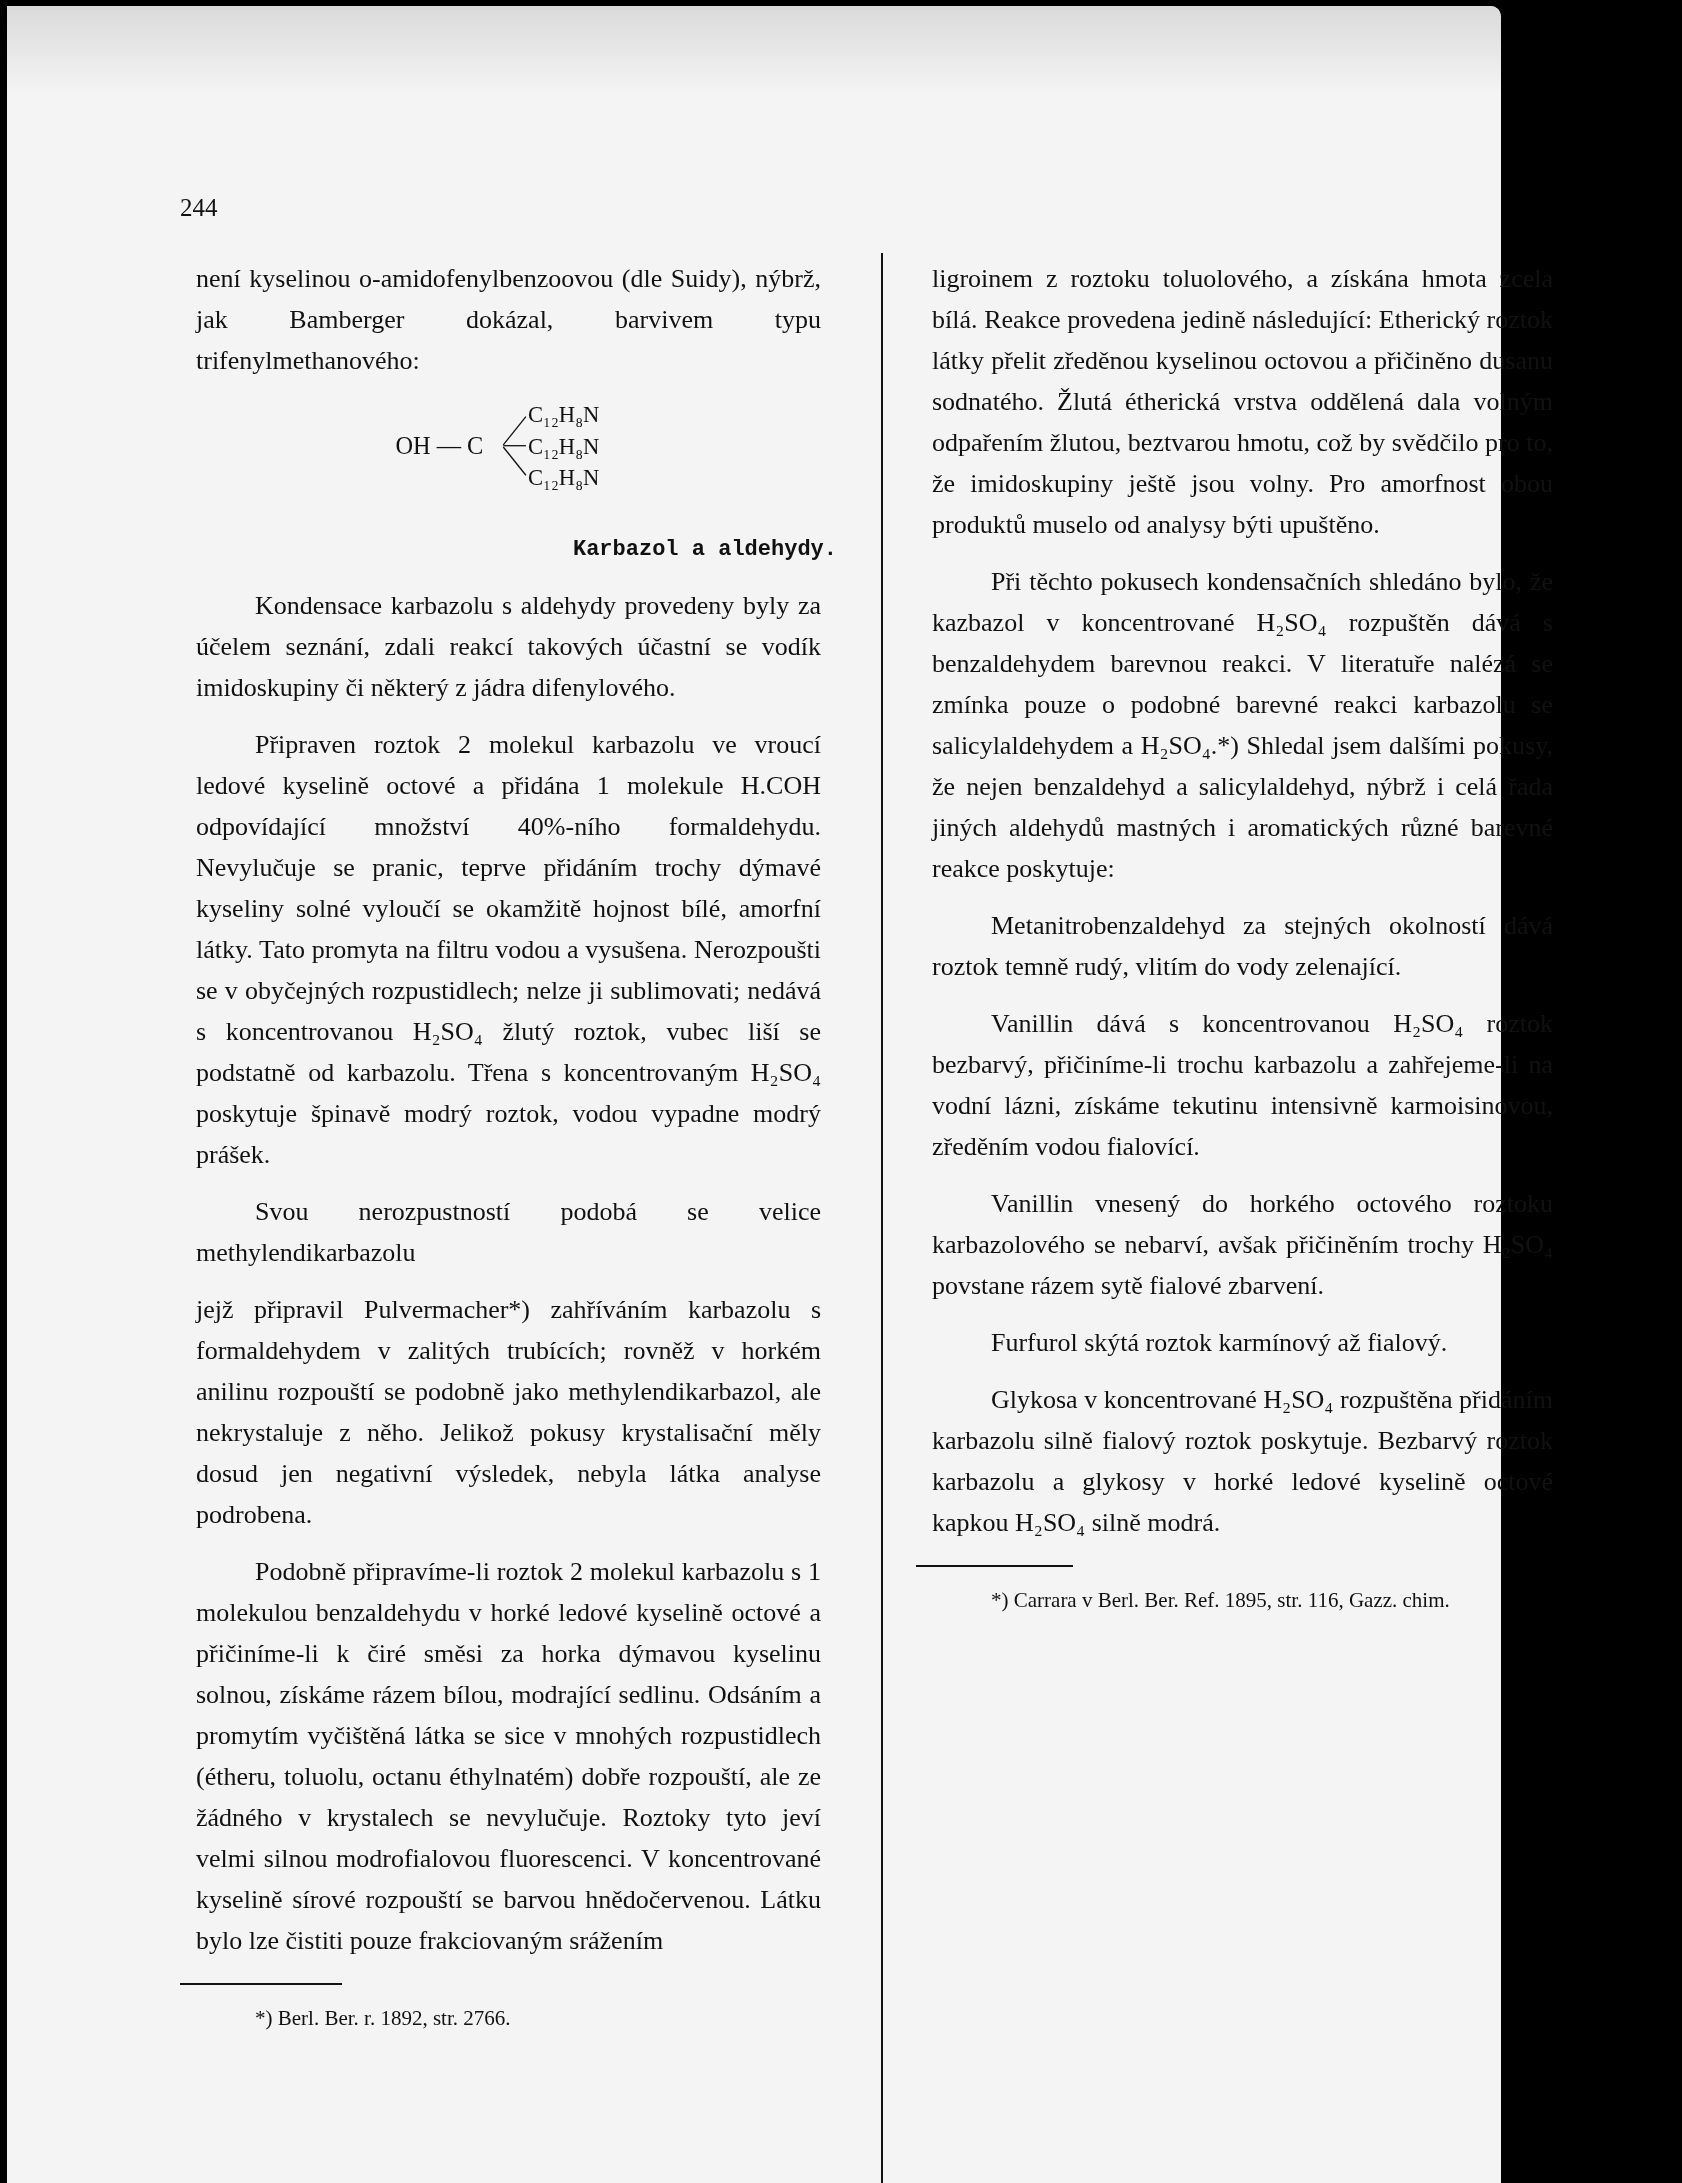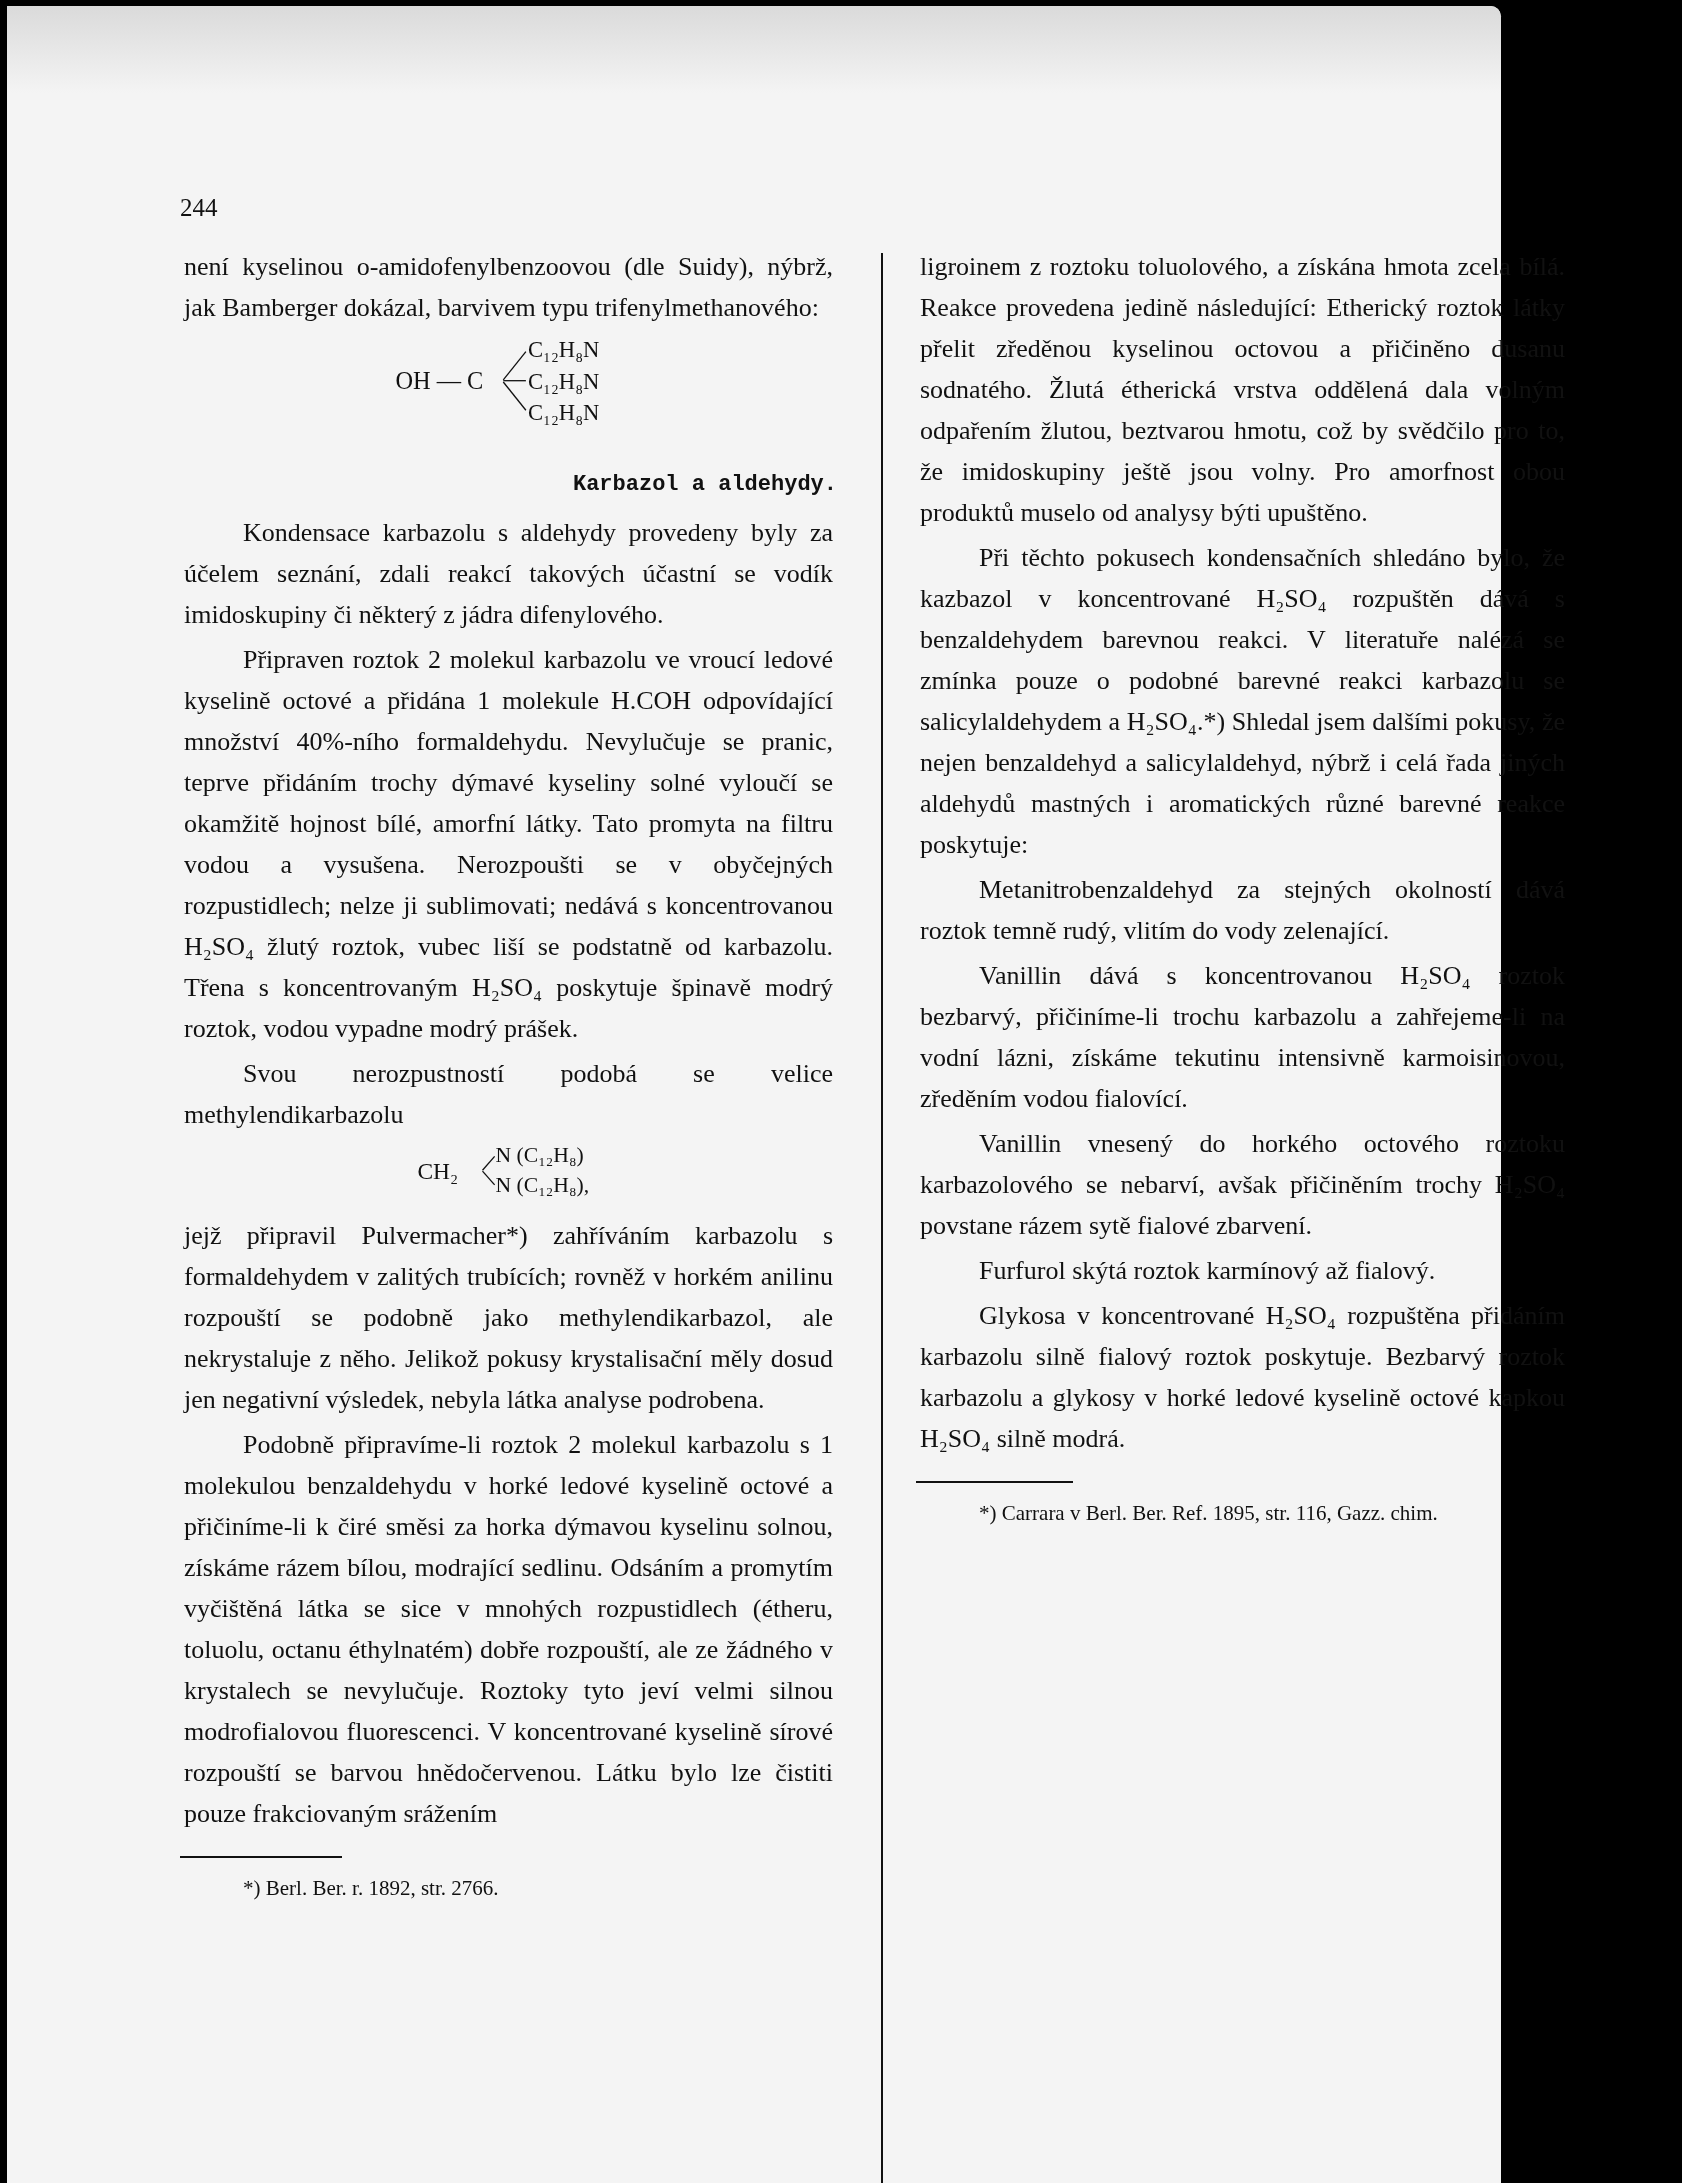--- a/index.html
+++ b/index.html
@@ -20,21 +20,21 @@
   .col {
     position: absolute; top: 242px; width: 657px;
     font-family: "Liberation Serif", serif; font-size: 26px; line-height: 41px;
     color: #111; text-align: justify; hyphens: manual;
   }
   .col-left { left: 180px; }
   .col-right { left: 916px; width: 653px; }
   .col-rule {
     position: absolute; left: 881px; top: 253px; width: 1.7px; height: 2096px; background: #111;
   }
-  p { margin: 4px; }
+  p { margin: 16px; }
   .indent { text-indent: 59px; }
   .formula { text-align: center; margin: 3.5px 0; line-height: 31px; }
   .heading {
     text-align: right; font-family: Liberation Mono, monospace; font-weight: bold;
     font-size: 22px; margin: 26px 0 7.9px 0; line-height: 39px;
   }
   .formula-block { display: inline-block; text-align: left; position: relative; }
   .fn-rule { width: 162px; height: 1.7px; background: #111; margin: 22px 0 13px 0; }
   .fn-rule.r { width: 157px; }
   .footnote { font-size: 21px; line-height: 35px; text-indent: 59px; }
@@ -65,31 +65,20 @@
       </svg>
     </span>
   </div>
 
   <div class="heading">Karbazol a aldehydy.</div>
 
   <p class="indent">Kondensace karbazolu s aldehydy provedeny byly za účelem seznání, zdali reakcí takových účastní se vodík imidoskupiny či některý z jádra difenylového.</p>
   <p class="indent">Připraven roztok 2 molekul karbazolu ve vroucí ledové kyselině octové a přidána 1 molekule H.COH odpovídající množství 40%-ního formaldehydu. Nevylučuje se pranic, teprve přidáním trochy dýmavé kyseliny solné vyloučí se okamžitě hojnost bílé, amorfní látky. Tato promyta na filtru vodou a vysušena. Nerozpoušti se v obyčejných rozpustidlech; nelze ji sublimovati; nedává s koncentrovanou H₂SO₄ žlutý roztok, vubec liší se podstatně od karbazolu. Třena s koncentrovaným H₂SO₄ poskytuje špinavě modrý roztok, vodou vypadne modrý prášek.</p>
   <p class="indent">Svou nerozpustností podobá se velice methylendikarbazolu</p>
 
-  <div class="formula">
-    <span class="formula-block">
-      <svg width="183" height="65" viewBox="0 0 420 150" style="font-size:59px">
-        <text x="0" y="92" font-family="Liberation Serif, serif" font-size="54" fill="#111" id="f2-left">CH₂</text>
-        <line x1="150" y1="72" x2="178" y2="40" stroke="#111" stroke-width="3"></line>
-        <line x1="150" y1="74" x2="178" y2="106" stroke="#111" stroke-width="3"></line>
-        <text x="180" y="52" font-family="Liberation Serif, serif" font-size="50" fill="#111" id="f2-b0">N (C₁₂H₈)</text>
-        <text x="180" y="122" font-family="Liberation Serif, serif" font-size="50" fill="#111" id="f2-b1">N (C₁₂H₈),</text>
-      </svg>
-    </span>
-  </div>
 
   <p>jejž připravil Pulvermacher*) zahříváním karbazolu s formaldehydem v zalitých trubících; rovněž v horkém anilinu rozpouští se podobně jako methylendikarbazol, ale nekrystaluje z něho. Jelikož pokusy krystalisační měly dosud jen negativní výsledek, nebyla látka analyse podrobena.</p>
   <p class="indent">Podobně připravíme-li roztok 2 molekul karbazolu s 1 molekulou benzaldehydu v horké ledové kyselině octové a přičiníme-li k čiré směsi za horka dýmavou kyselinu solnou, získáme rázem bílou, modrající sedlinu. Odsáním a promytím vyčištěná látka se sice v mnohých rozpustidlech (étheru, toluolu, octanu éthylnatém) dobře rozpouští, ale ze žádného v krystalech se nevylučuje. Roztoky tyto jeví velmi silnou modrofialovou fluorescenci. V koncentrované kyselině sírové rozpouští se barvou hnědočervenou. Látku bylo lze čistiti pouze frakciovaným srážením</p>
 
   <div class="fn-rule"></div>
   <p class="footnote">*) Berl. Ber. r. 1892, str. 2766.</p>
 </div>
 
 <div class="col-rule"></div>
 

